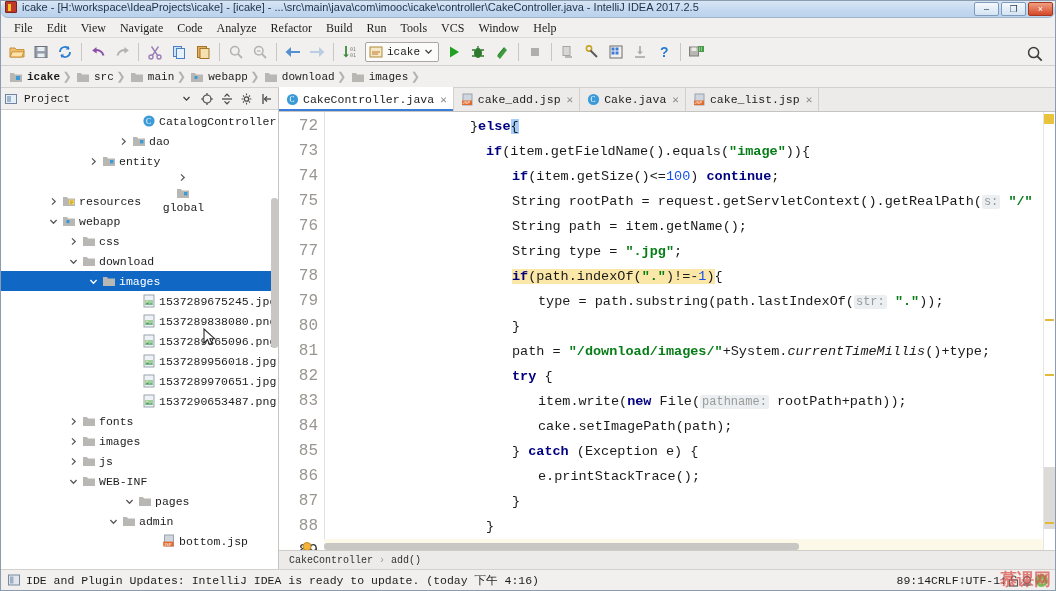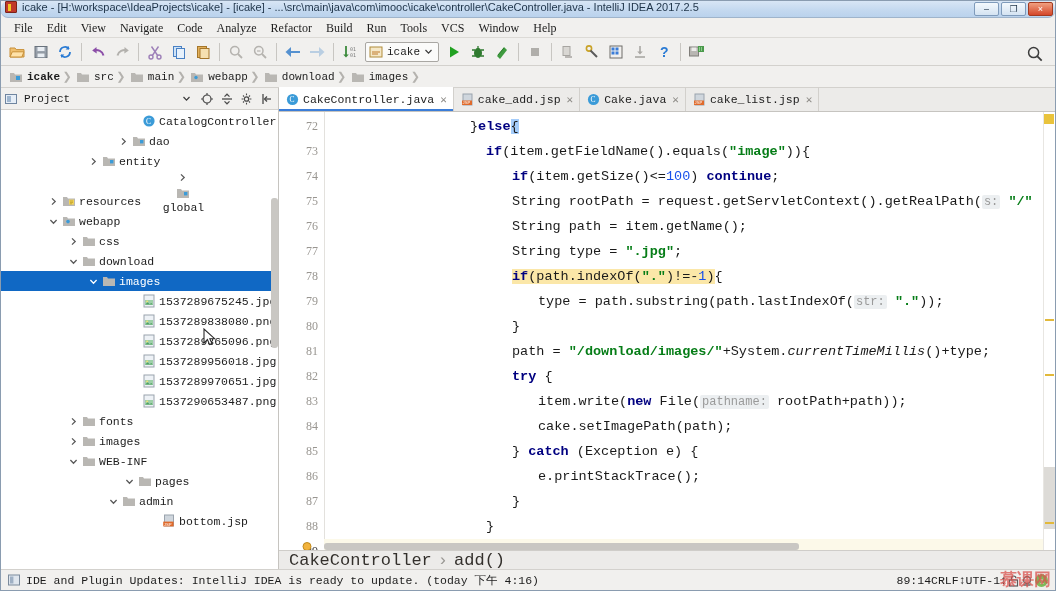--- a/index.html
+++ b/index.html
@@ -114,21 +114,21 @@
   .etab { height:24px; display:flex; align-items:center; gap:4px; padding:0 6px 0 7px;
           border-right:1px solid #d2d0cc; font-size:11.5px;
           font-family:"Liberation Mono", monospace; color:#1c1c1c; }
   .etab.active { background:#fff; }
   .etab .x { color:#8d8b87; font-size:11px; margin-left:2px; }
   .underline-active { height:2px; background:#3b7dd8; }
 
   .codewrap { flex:1 1 auto; display:flex; min-height:0; position:relative;
               overflow:hidden; background:#fff; }
   .gutter { width:45px; flex:0 0 45px; background:#fff; border-right:0;
-            font-family:Liberation Serif, serif; font-size:12px; color:#999691;
+            font-family:Liberation Mono, monospace; font-size:16px; color:#999691;
             text-align:right; padding-right:6px; padding-top:2px; position:relative; }
   .gline { height:25px; line-height:25px; }
   .gline.cur { color:#3c3c3c; }
   .foldcol { width:12px; flex:0 0 12px; border-left:1px solid #e3e1dd; background:#fff; }
   .code { flex:1 1 auto; position:relative; overflow:hidden;
           font-family:"Liberation Mono", monospace; font-size:13.5px; color:#1a1a1a;
           padding-top:2px; white-space:pre; }
   .cline { height:25px; line-height:25px; padding-left:4px; white-space:pre; }
   .kw { color:#000080; font-weight:bold; }
   .str { color:#067d17; font-weight:bold; }
@@ -147,21 +147,21 @@
   .hbar { position:absolute; left:45px; right:12px; bottom:0; height:7px; }
   .hbar .thumb { height:7px; background:#c9c7c3; border-radius:3px; }
 
   .curline-hl { position:absolute; left:0; right:0; background:#fcf9e9; }
 
   .bulb { position:absolute; width:14px; height:14px; }
 
   
   .ebreadcrumb { height:19px; flex:0 0 19px; background:#ecebe9;
                  border-top:1px solid #cfcdc9; display:flex; align-items:center;
-                 padding-left:10px; font-size:17px;
+                 padding-left:10px; font-size:10px;
                  font-family:"Liberation Mono", monospace; color:#33302c; gap:6px; }
   .ebreadcrumb .sep { color:#9a9894; }
 
   
   .statusbar { height:21px; flex:0 0 21px; background:#f1f0ee;
                border-top:1px solid #d3d1cd; display:flex; align-items:center;
                padding:0 6px; position:relative; }
   .status-left { display:flex; align-items:center; gap:5px; }
   .status-text { font-size:11.5px; color:#1c1c1c; font-family:"Liberation Mono", monospace; }
   .status-right { position:absolute; right:6px; top:0; height:21px;
@@ -678,20 +678,33 @@
               <svg width="9" height="9" viewBox="0 0 9 9">
                 <polyline points="3,1.4 6.2,4.5 3,7.6" fill="none" stroke-width="1.3"></polyline>
               </svg>
             </span>
             <span class="ficon">
               <svg width="14" height="14" viewBox="0 0 14 14">
                 <path d="M1 3h4l1 1.4h7V12H1z" fill="#b9b7b3"></path>
               </svg>
             </span>
             <span class="rlabel">images</span>
+          </div>
+          <div class="row" style="padding-left: 66px;">
+            <span class="arrow">
+              <svg width="9" height="9" viewBox="0 0 9 9">
+                <polyline points="3,1.4 6.2,4.5 3,7.6" fill="none" stroke-width="1.3"></polyline>
+              </svg>
+            </span>
+            <span class="ficon">
+              <svg width="14" height="14" viewBox="0 0 14 14">
+                <path d="M1 3h4l1 1.4h7V12H1z" fill="#b9b7b3"></path>
+              </svg>
+            </span>
+            <span class="rlabel">js</span>
           </div>
           <div class="row" style="padding-left: 66px;">
             <span class="arrow">
               <svg width="9" height="9" viewBox="0 0 9 9">
                 <polyline points="1.4,3 4.5,6.2 7.6,3" fill="none" stroke-width="1.3"></polyline>
               </svg>
             </span>
             <span class="ficon">
               <svg width="14" height="14" viewBox="0 0 14 14">
                 <path d="M1 3h4l1 1.4h7V12H1z" fill="#b9b7b3"></path>

